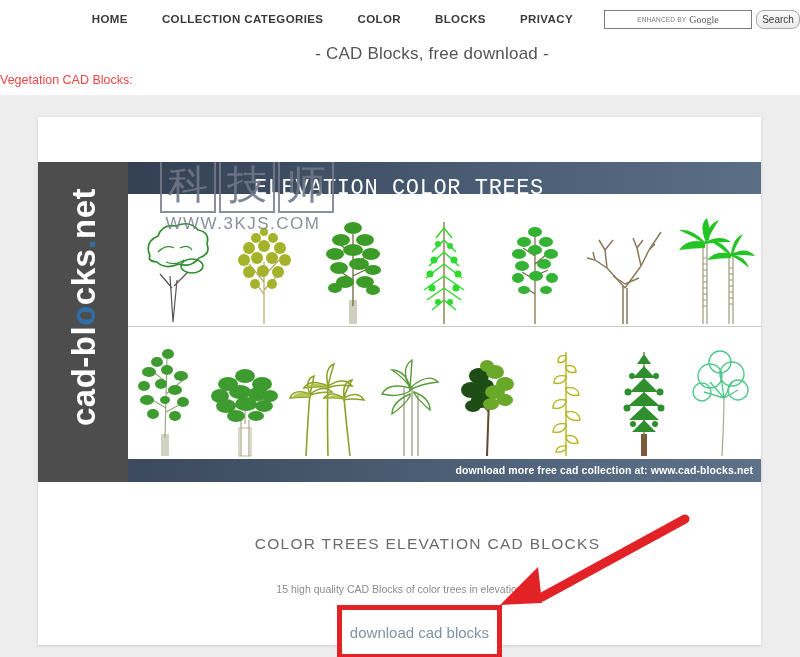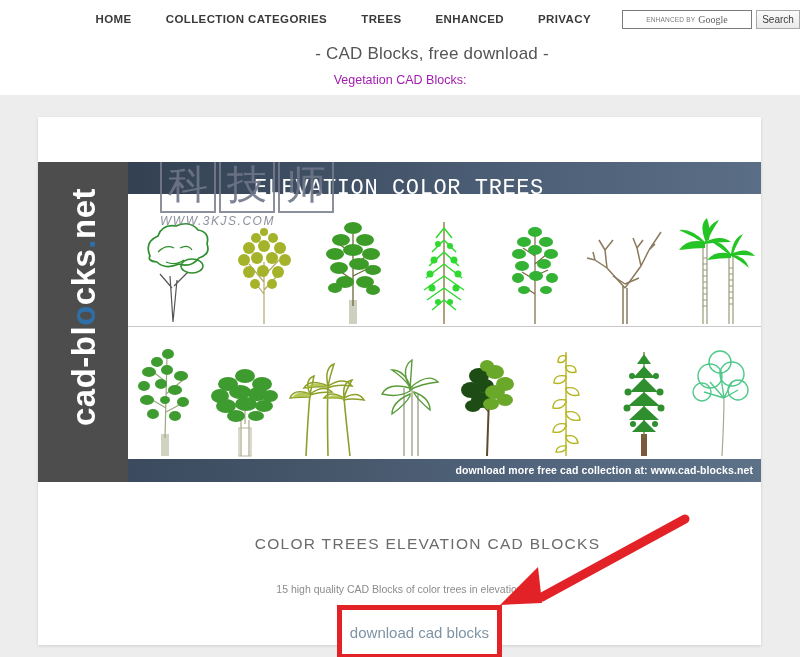--- a/index.html
+++ b/index.html
@@ -22,38 +22,38 @@
   .nav-item{
     font-size:11.5px;font-weight:bold;color:#3a3a3a;
     letter-spacing:.4px;margin:0 17px;cursor:pointer;white-space:nowrap;
   }
   .search-wrap{
     display:flex;align-items:center;margin-left:14px;
   }
   .gsc-input{
     width:122px;height:15px;border:1px solid #7b7b7b;background:#fff;
     display:flex;align-items:center;justify-content:center;
-    font-size:8px;color:#676767;padding:1px 3px;
+    font-size:8px;color:#676767;padding:1px 12px;
   }
   .gsc-input .enh{font-size:6.5px;letter-spacing:.2px;color:#7a7a7a;text-transform:uppercase;}
   .gsc-input .goog{font-size:10px;color:#5d5d5d;margin-left:3px;font-family:"Liberation Serif",serif;}
   .search-btn{
     margin-left:4px;height:17px;min-width:42px;
-    border:1px solid #a8a8a8;border-radius:0;
+    border:1px solid #a8a8a8;border-radius:8px;
     background:linear-gradient(#fbfbfb,#eaeaea);
     font-size:10px;color:#3d3d3d;
     display:flex;align-items:center;justify-content:center;cursor:pointer;
   }
   .title-main{
     position:absolute;left:0;top:44px;width:800px;text-align:center;
     font-size:17px;color:#555;font-weight:400;letter-spacing:.2px;padding-left:32px;
   }
   .title-sub{
-    position:absolute;left:0;top:73px;width:800px;text-align:center;
-    font-size:12.5px;color:#a21caf;
+    position:absolute;left:0;top:73px;width:800px;
+    font-size:12.5px;color:#ef4444;
   }
   
   .card{
     position:absolute;left:38px;top:117px;width:723px;height:528px;
     background:#fff;box-shadow:0 1px 3px rgba(0,0,0,.13);
   }
   
   .img-block{
     position:absolute;left:0;top:45px;width:723px;height:320px;
     background:#4d4d4d;overflow:hidden;
@@ -62,22 +62,22 @@
     position:absolute;left:122px;top:-3px;width:200px;height:65px;
     z-index:6;pointer-events:none;
   }
   .wm-chars{display:flex;gap:3px;}
   .wm-char{
     width:52px;height:50px;border:2px solid rgba(120,125,140,.85);
     color:rgba(110,118,135,.9);font-size:40px;line-height:46px;text-align:center;
     font-family:"DejaVu Sans",sans-serif;font-weight:500;
   }
   .wm-url{
-    margin-top:1px;text-align:left;font-size:12px;letter-spacing:1.5px;
-    color:rgba(120,126,140,.85);font-weight:500;width:166px;font-style:italic;
+    margin-top:1px;text-align:center;font-size:17px;letter-spacing:1.5px;
+    color:rgba(120,126,140,.85);font-weight:500;width:166px;
   }
   .blue-bar{
     position:absolute;left:0;top:0;width:723px;height:32px;
     background:linear-gradient(90deg,#2e3a4b 0%,#3b4a5e 30%,#4a5c73 60%,#5a6e85 100%);
     z-index:4;
   }
   .blue-bar .bt{
     position:absolute;left:216px;top:14px;
     color:#fff;font-size:22px;letter-spacing:.6px;font-weight:400;
     font-family:Liberation Mono, monospace;
@@ -142,22 +142,22 @@
   }
 </style>
 </head>
 <body>
 
 <div class="top-strip">
 
   <div class="nav">
     <span class="nav-item">HOME</span>
     <span class="nav-item">COLLECTION CATEGORIES</span>
-    <span class="nav-item">TREES</span>
-    <span class="nav-item">ENHANCED</span>
+    <span class="nav-item">COLOR</span>
+    <span class="nav-item">BLOCKS</span>
     <span class="nav-item">PRIVACY</span>
 
     <span class="search-wrap">
       <span class="gsc-input">
         <span class="enh">ENHANCED BY</span>
         <span class="goog">Google</span>
       </span>
       <span class="search-btn">Search</span>
     </span>
   </div>

